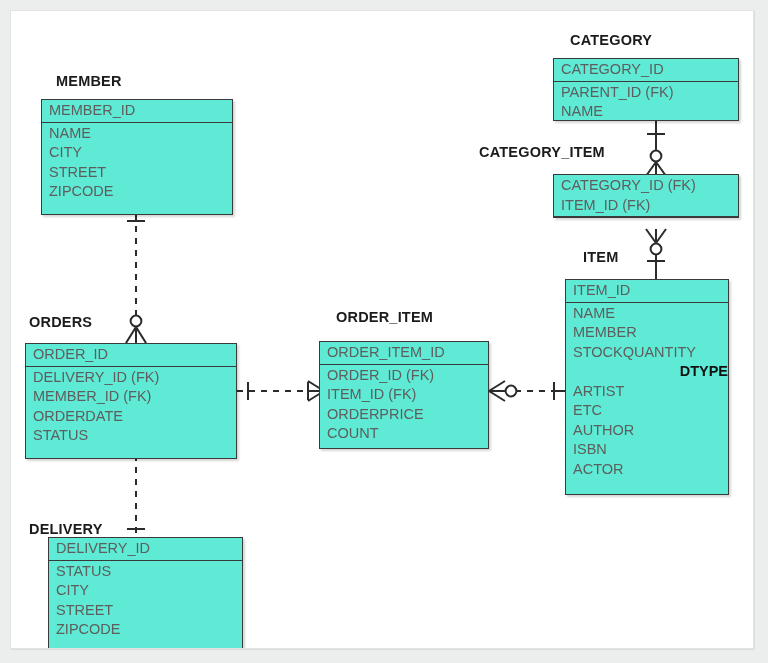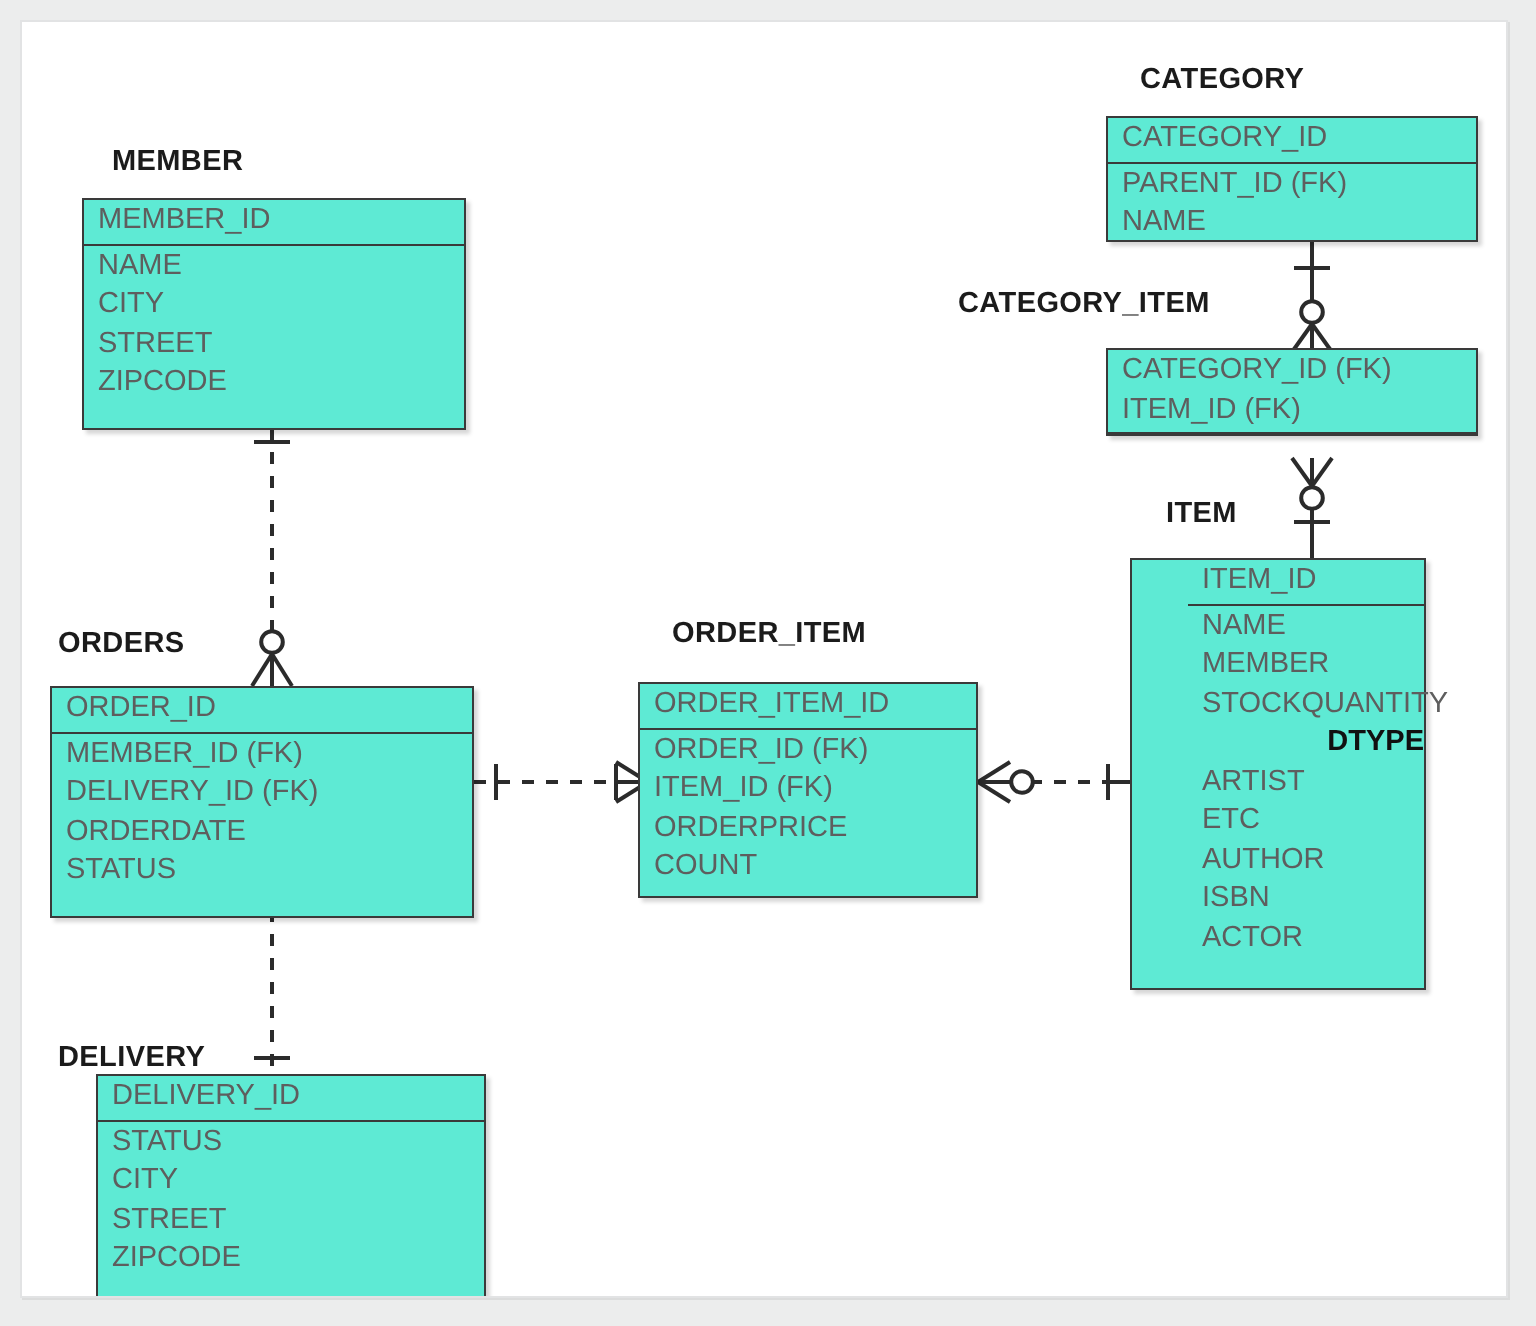--- a/index.html
+++ b/index.html
@@ -146,22 +146,22 @@
     </div>
   </div>
 
   <div class="entity">
     <div class="ent-title" style="left:18px;top:303px;">ORDERS</div>
     <div class="ent-box" style="left:14px;top:332px;width:212px;height:116px;">
       <div class="pk-sec">
         <div class="attr">ORDER_ID</div>
       </div>
       <div class="attr-sec">
+        <div class="attr">DELIVERY_ID (FK)</div>
         <div class="attr">MEMBER_ID (FK)</div>
-        <div class="attr">DELIVERY_ID (FK)</div>
         <div class="attr">ORDERDATE</div>
         <div class="attr">STATUS</div>
       </div>
     </div>
   </div>
 
   <div class="entity">
     <div class="ent-title" style="left:18px;top:510px;">DELIVERY</div>
     <div class="ent-box" style="left:37px;top:526px;width:195px;height:116px;">
       <div class="pk-sec">
@@ -186,21 +186,21 @@
         <div class="attr">ORDER_ID (FK)</div>
         <div class="attr">ITEM_ID (FK)</div>
         <div class="attr">ORDERPRICE</div>
         <div class="attr">COUNT</div>
       </div>
     </div>
   </div>
 
   <div class="entity">
     <div class="ent-title" style="left:572px;top:238px;">ITEM</div>
-    <div class="ent-box" style="left:554px;top:268px;width:148px;height:216px;padding-left:28px;">
+    <div class="ent-box" style="left:554px;top:268px;width:164px;height:216px;">
       <div class="pk-sec">
         <div class="attr">ITEM_ID</div>
       </div>
       <div class="attr-sec">
         <div class="attr">NAME</div>
         <div class="attr">MEMBER</div>
         <div class="attr">STOCKQUANTITY</div>
         <div class="attr bold">DTYPE</div>
         <div class="attr">ARTIST</div>
         <div class="attr">ETC</div>

